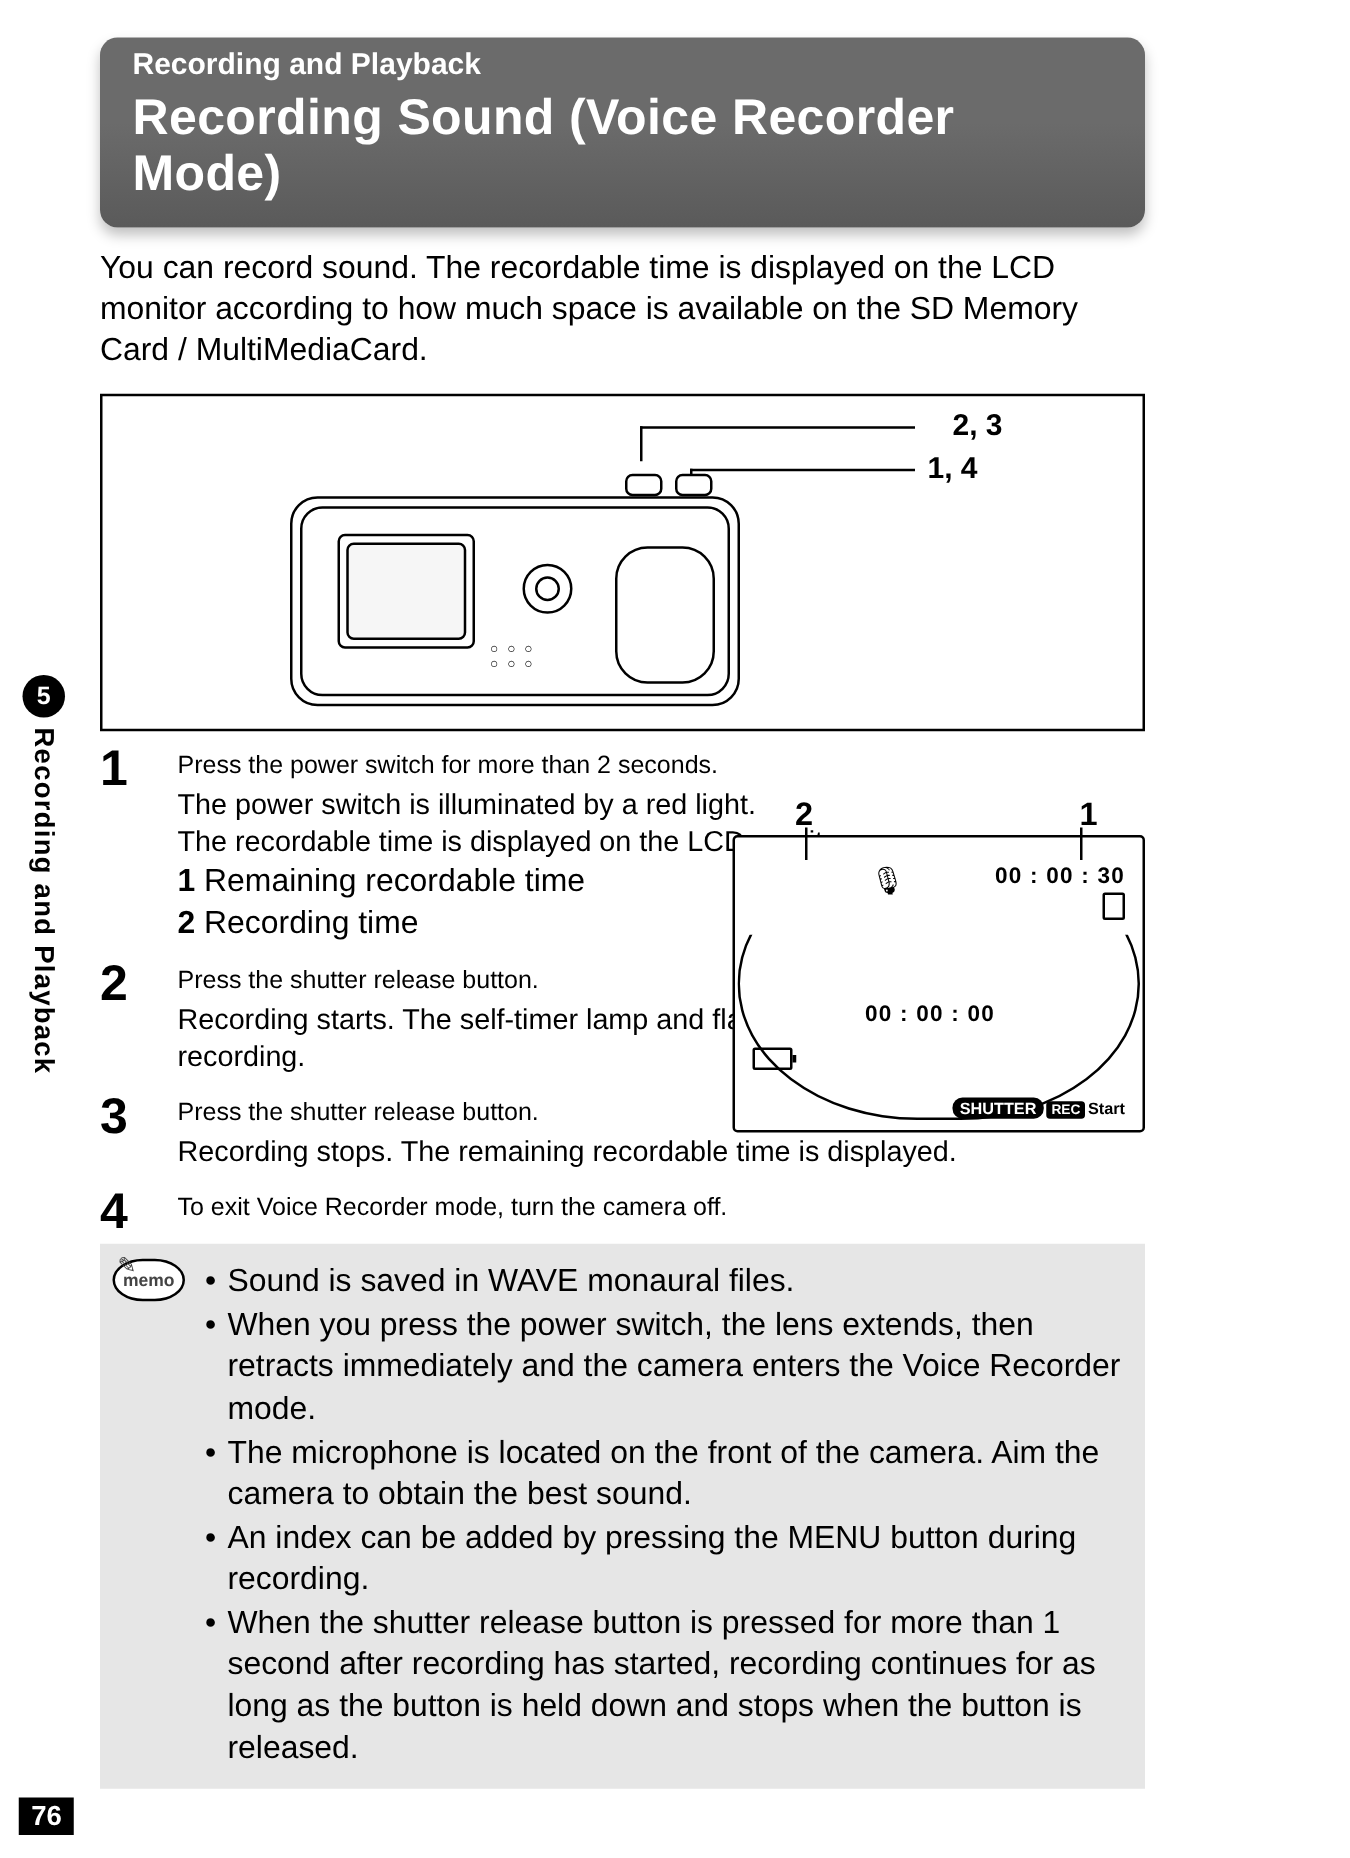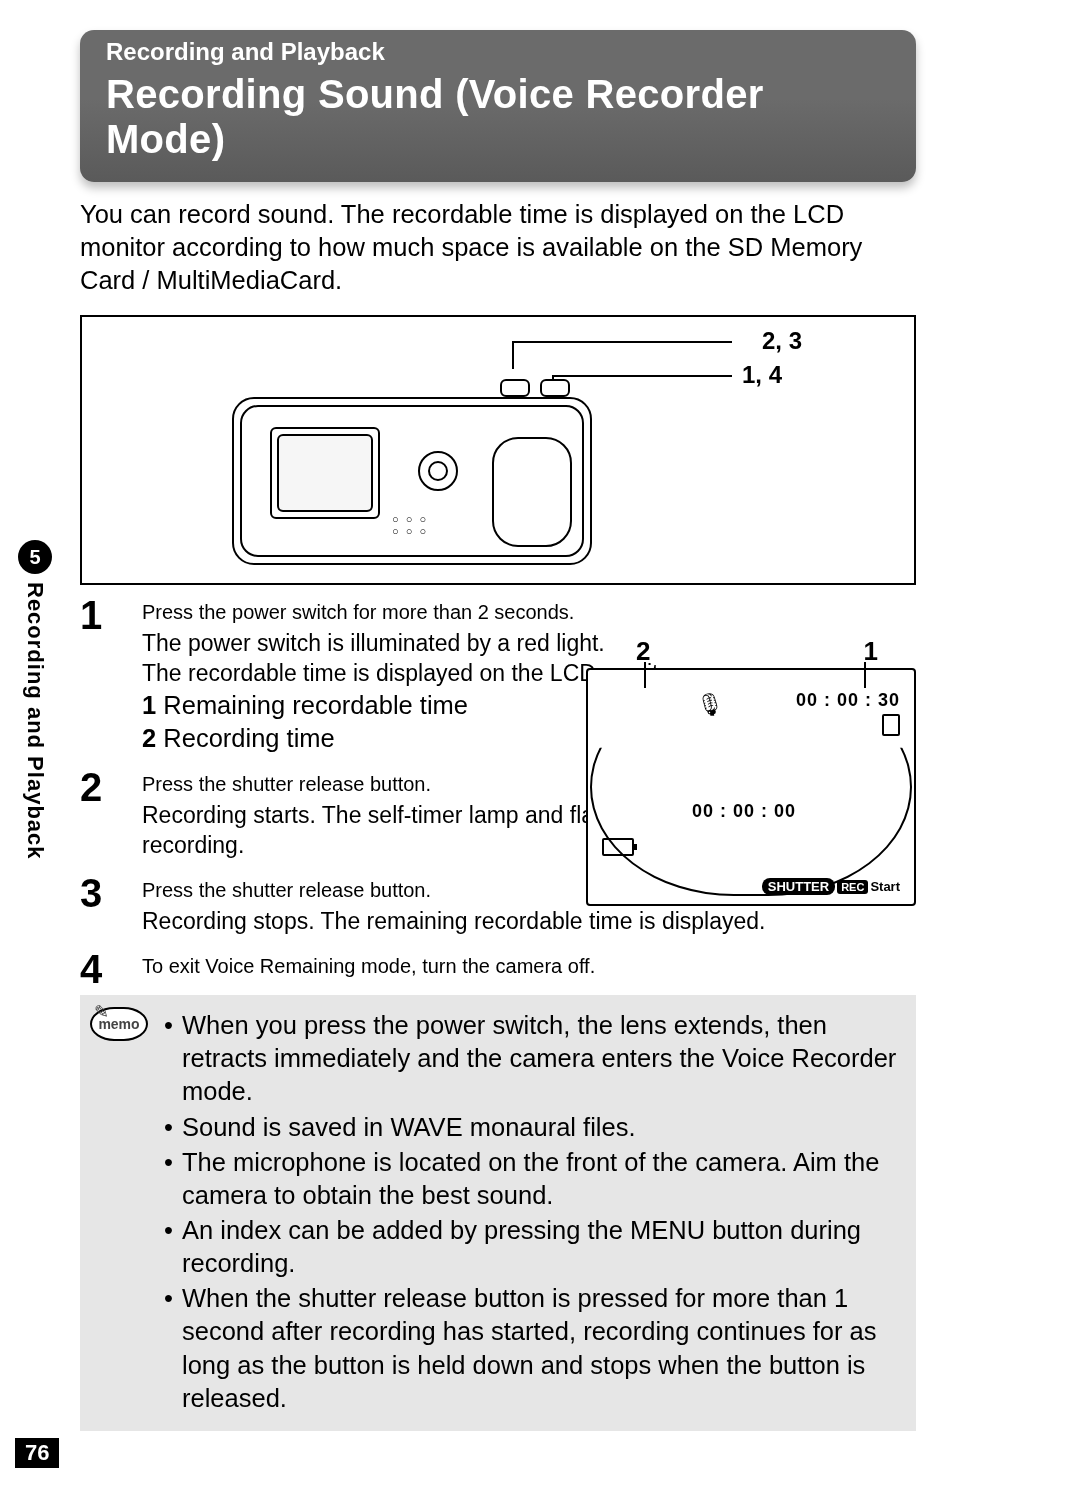--- a/index.html
+++ b/index.html
@@ -105,21 +105,21 @@
     </li>
     <li>
       <div class="step-flex">
         <div class="txtcol">
           <div class="step-title">Press the shutter release button.</div>
           <div class="step-body">Recording stops. The remaining recordable time is displayed.</div>
         </div>
       </div>
     </li>
     <li>
-      <div class="step-title">To exit Voice Remaining mode, turn the camera off.</div>
+      <div class="step-title">To exit Voice Recorder mode, turn the camera off.</div>
     </li>
   </ol>
 
   <div class="lcd-panel">
     <div class="num2">2</div>
     <div class="num1">1</div>
     <div style="position:absolute; top:-8px; left:56px; width:2px; height:26px; background:#000;"></div>
     <div style="position:absolute; top:-8px; right:48px; width:2px; height:26px; background:#000;"></div>
     <div class="arc"></div>
     <span class="mic">🎙</span>
@@ -131,22 +131,22 @@
       <span class="pill">SHUTTER</span><span class="rec">REC</span><span>Start</span>
     </div>
   </div>
 
   <div class="memo-box">
     <div class="memo-icon">
       <span class="tail">✎</span>
       <div class="bubble">memo</div>
     </div>
     <ul>
+      <li>Sound is saved in WAVE monaural files.</li>
       <li>When you press the power switch, the lens extends, then retracts immediately and the camera enters the Voice Recorder mode.</li>
-      <li>Sound is saved in WAVE monaural files.</li>
       <li>The microphone is located on the front of the camera. Aim the camera to obtain the best sound.</li>
       <li>An index can be added by pressing the MENU button during recording.</li>
       <li>When the shutter release button is pressed for more than 1 second after recording has started, recording continues for as long as the button is held down and stops when the button is released.</li>
     </ul>
   </div>
 
   <div class="side-rail">
     <div class="side-circle">5</div>
     <div class="side-text">Recording and Playback</div>
   </div>

